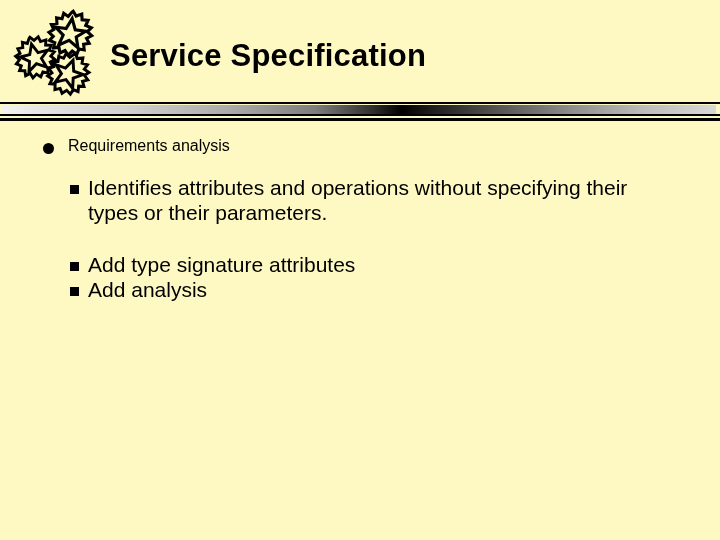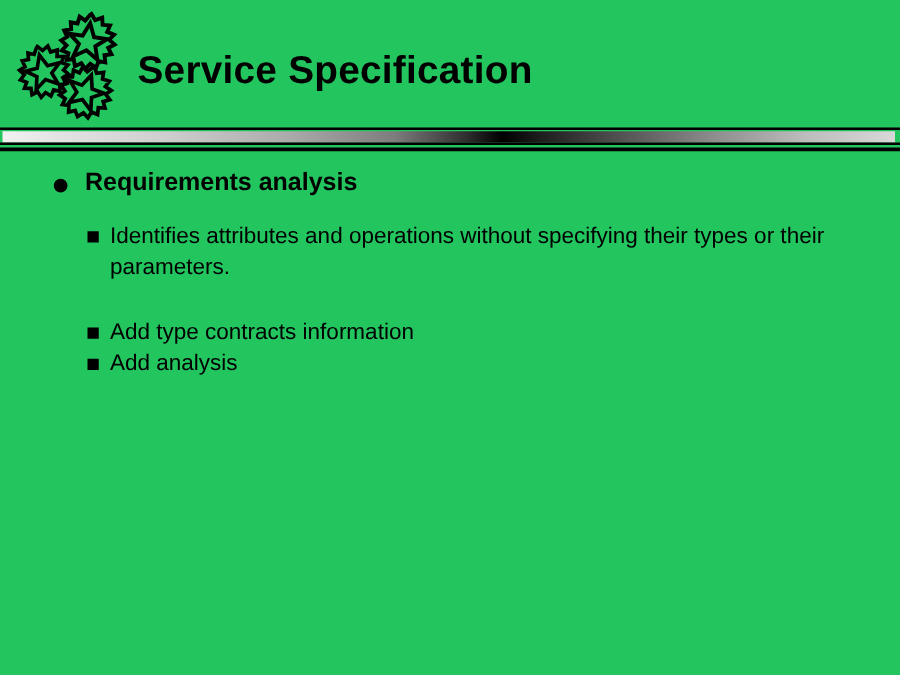--- a/index.html
+++ b/index.html
@@ -16,21 +16,21 @@
     position: relative;
   }
 
   
   .slide {
     position: absolute;
     left: 0;
     top: 0;
     width: 720px;
     height: 540px;
-    background: #22c55e;
+    background: #fef9c3;
   }
 
   
   .header {
     position: absolute;
     left: 0;
     top: 0;
     width: 720px;
     height: 100px;
   }
@@ -134,25 +134,24 @@
     top: 13px;
     width: 11px;
     height: 11px;
     border-radius: 50%;
     background: #000000;
   }
   .l1-text {
     position: absolute;
     left: 68px;
     top: 0;
-    font-size: 20px;
+    font-size: 16px;
     line-height: 32px;
     color: #000000;
     white-space: nowrap;
-    font-weight: bold;
   }
 
   .l2-list {
     position: relative;
     margin: 0;
     padding: 0;
   }
   .l2-item {
     position: relative;
     min-height: 24px;
@@ -162,21 +161,21 @@
     left: 70px;
     top: 9px;
     width: 9px;
     height: 9px;
     background: #000000;
   }
   .l2-text {
     position: relative;
     margin: 0;
     padding: 0 60px 0 88px;
-    font-size: 18px;
+    font-size: 21px;
     line-height: 24.5px;
     color: #000000;
   }
 
   .gap-a { height: 12px; }
   .gap-b { height: 18px; }
   .gap-c { height: 10px; }
 </style>
 </head>
 <body>
@@ -237,21 +236,21 @@
       </div>
     </div>
 
     <div class="gap-b"></div>
 
     <div class="l1-item">
       <div class="gap-c"></div>
       <div class="l2-list">
         <div class="l2-item">
           <span class="l2-bullet"></span>
-          <p class="l2-text">Add type contracts information</p>
+          <p class="l2-text">Add type signature attributes</p>
         </div>
         <div class="l2-item">
           <span class="l2-bullet"></span>
           <p class="l2-text">Add analysis</p>
         </div>
       </div>
     </div>
 
   </div>
 </div>

